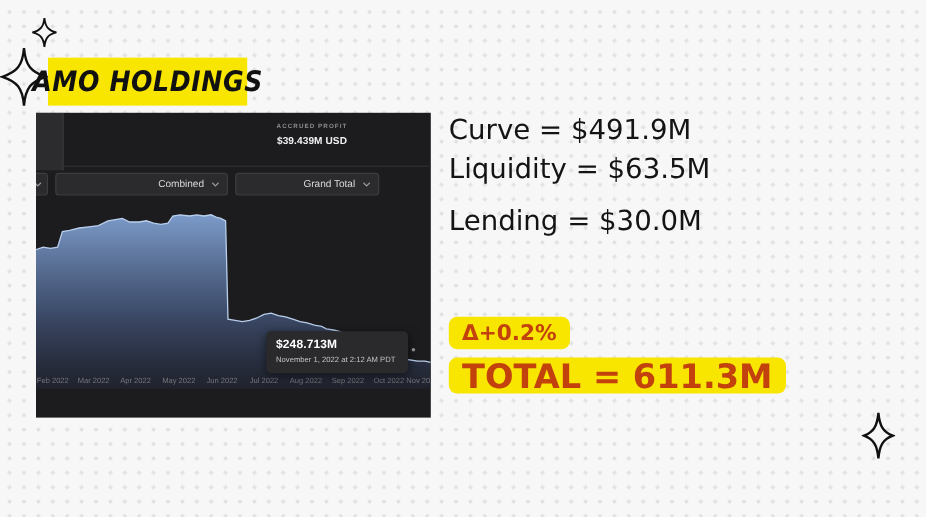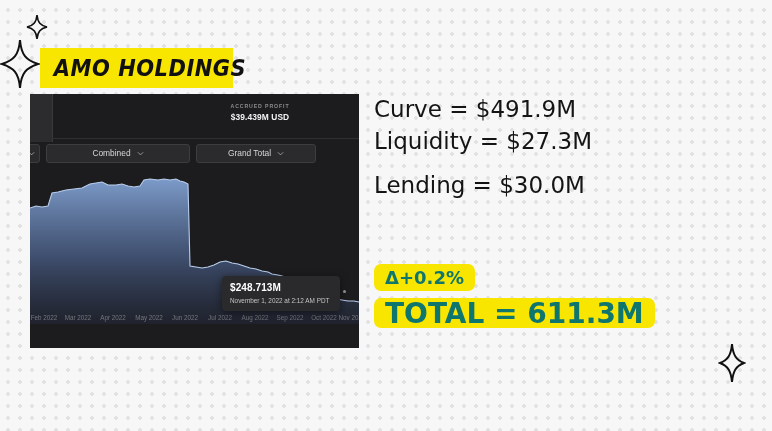--- a/index.html
+++ b/index.html
@@ -31,21 +31,20 @@
   #title-banner {
     position: absolute;
     left: 40px;
     top: 48px;
     width: 166px;
     height: 40px;
     background: #f8e500;
     display: flex;
     align-items: center;
     justify-content: center;
-    padding-left: 27px;
   }
   #title-text {
     font-family: "DejaVu Sans", sans-serif;
     font-weight: bold;
     font-style: italic;
     font-size: 21px;
     letter-spacing: 0.5px;
     color: #111111;
     transform: scaleY(1.12);
     white-space: nowrap;
@@ -116,21 +115,21 @@
     padding-left: 0px;
     box-sizing: border-box;
   }
   .dropdown {
     height: 19px;
     background: #2b2b2d;
     border: 1px solid #3d3d40;
     border-radius: 3px;
     display: flex;
     align-items: center;
-    justify-content: center;
+    justify-content: flex-end;
     padding: 0 6px;
     box-sizing: border-box;
     color: #d7d7da;
     font-size: 8.4px;
   }
   #dropdown-partial {
     width: 22px;
     margin-left: -12px;
     justify-content: flex-end;
     padding-right: 4px;
@@ -226,21 +225,21 @@
   #delta-badge, #total-badge {
     position: absolute;
     background: #f8e500;
     border-radius: 7px;
     display: flex;
     align-items: center;
     padding: 0 11px;
     box-sizing: border-box;
     font-family: "DejaVu Sans", sans-serif;
     font-weight: bold;
-    color: #0f766e;
+    color: #c2410c;
     white-space: nowrap;
   }
   #delta-badge {
     left: 374px;
     top: 264px;
     height: 27px;
     font-size: 18px;
   }
   #total-badge {
     left: 374px;
@@ -350,21 +349,21 @@
       <div id="tooltip-value">$248.713M</div>
       <div id="tooltip-date">November 1, 2022 at 2:12 AM PDT</div>
       <div id="tooltip-marker"></div>
     </div>
   </div>
 </div>
 
 <div id="stats-column">
   <div id="stats-group-one">
     <div class="stat-line">Curve = $491.9M</div>
-    <div class="stat-line">Liquidity = $27.3M</div>
+    <div class="stat-line">Liquidity = $63.5M</div>
   </div>
   <div id="stats-group-two">
     <div class="stat-line">Lending = $30.0M</div>
   </div>
 </div>
 
 <div id="delta-badge">Δ+0.2%</div>
 <div id="total-badge">TOTAL = 611.3M</div>
 
 </body></html>

